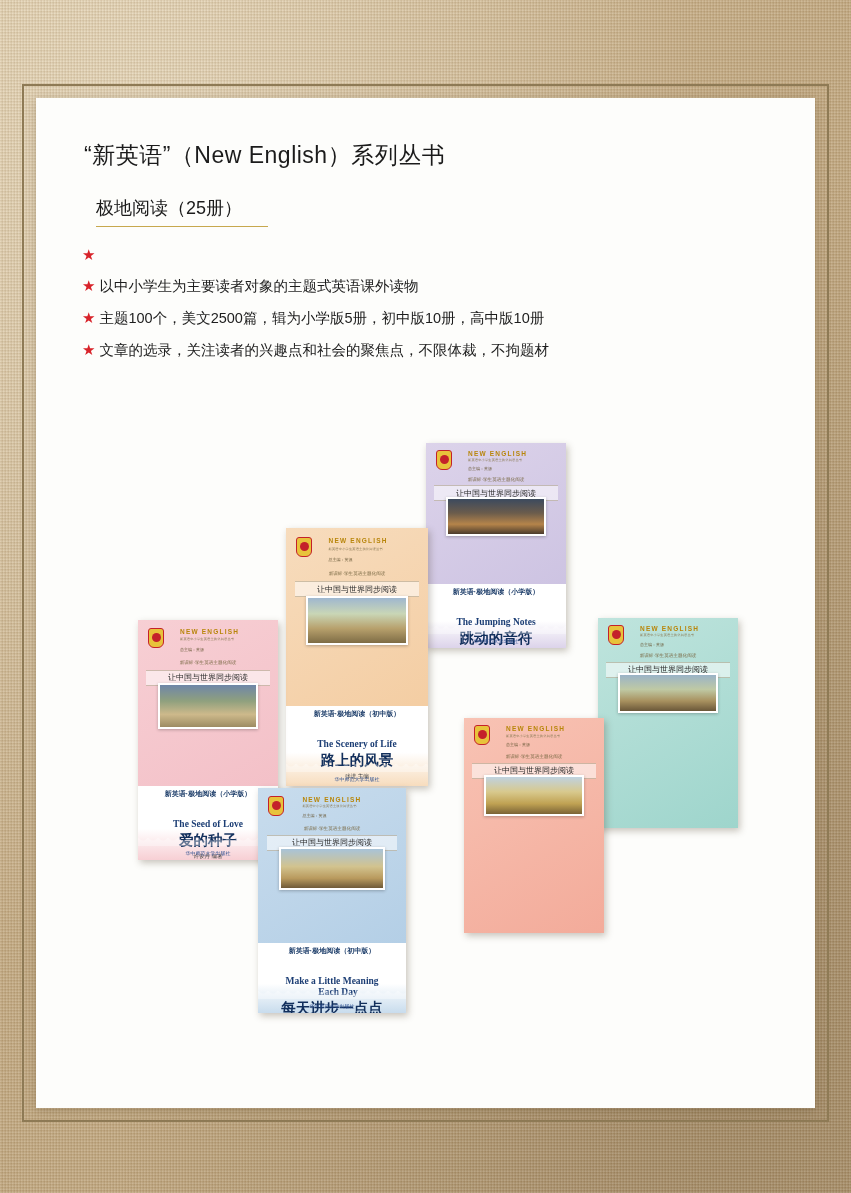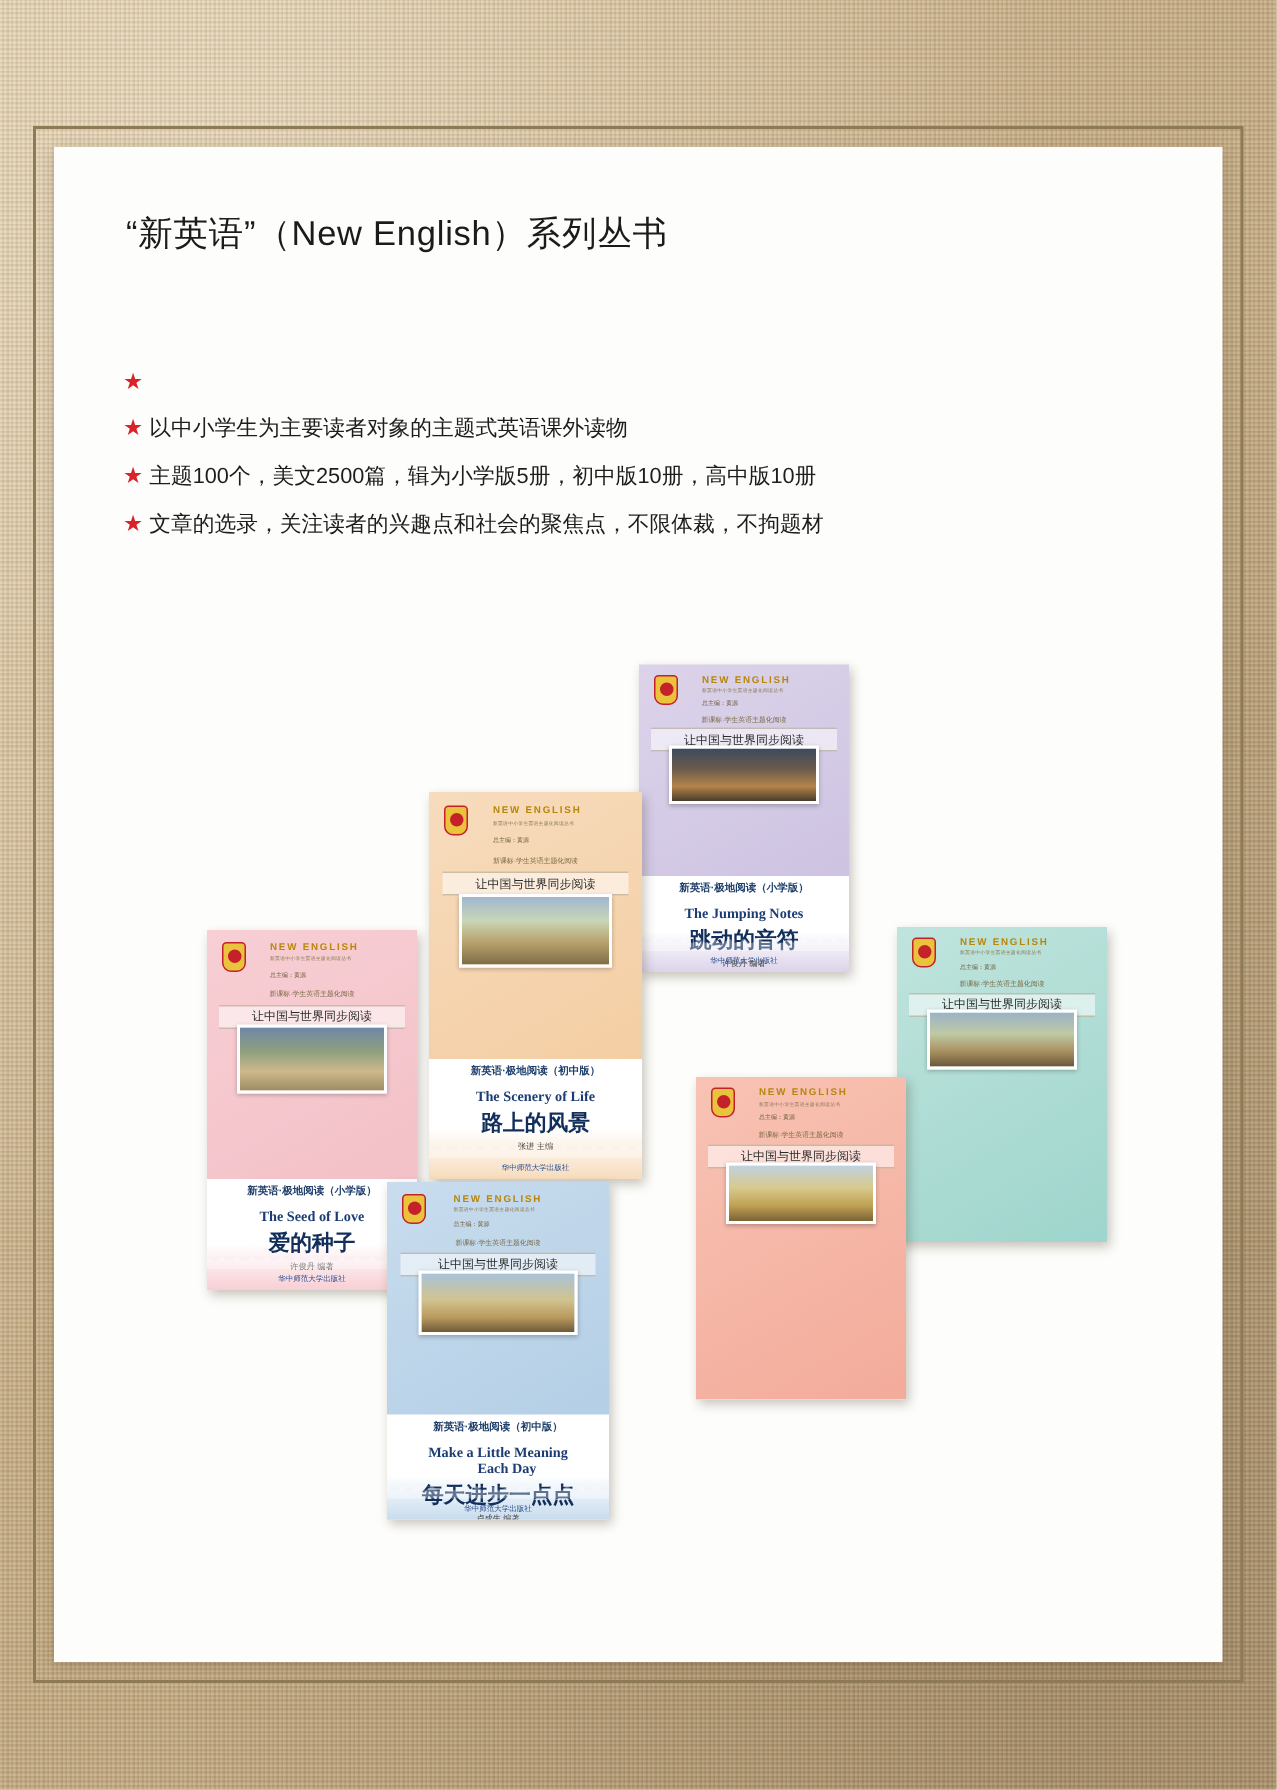--- a/index.html
+++ b/index.html
@@ -142,21 +142,21 @@
   .bk-bottom {
     position: absolute; left: 0; right: 0; bottom: 0;
     height: 31%;
     text-align: center;
   }
   .series-line {
     font-size: 7px; color: #1f3f6b; font-weight: bold; margin-top: 3px;
   }
   .en-title {
     font-size: 9.5px; color: #1b3d74; font-weight: bold;
-    font-family: "Liberation Serif", serif; line-height: 1.15; margin-top: 8px;
+    font-family: "Liberation Serif", serif; line-height: 1.15; margin-top: 20px;
   }
   .cn-title {
     font-size: 14.5px; color: #122f5c; font-weight: bold; margin-top: 1px;
   }
   .author { font-size: 5.5px; color: #444; margin-top: 3px; }
   .pub {
     position: absolute; bottom: 4px; left: 0; right: 0;
     text-align: center; font-size: 5px; color: #2a4d8f;
   }
   .wave {
@@ -197,20 +197,24 @@
 <body>
 
 <div class="bg-texture"></div>
 <div class="frame-outer"></div>
 <div class="page"></div>
 
 <div class="content">
 
   <div class="title-main">“新英语”（New English）系列丛书</div>
 
+  <div class="subtitle-wrap">
+    <div class="subtitle">极地阅读（25册）</div>
+    <div class="subtitle-rule"></div>
+  </div>
 
   <div class="bullets">
     <div class="bullet">
       <span class="star">★</span>
     </div>
     <div class="bullet">
       <span class="star">★</span>
       <span>以中小学生为主要读者对象的主题式英语课外读物</span>
     </div>
     <div class="bullet">

